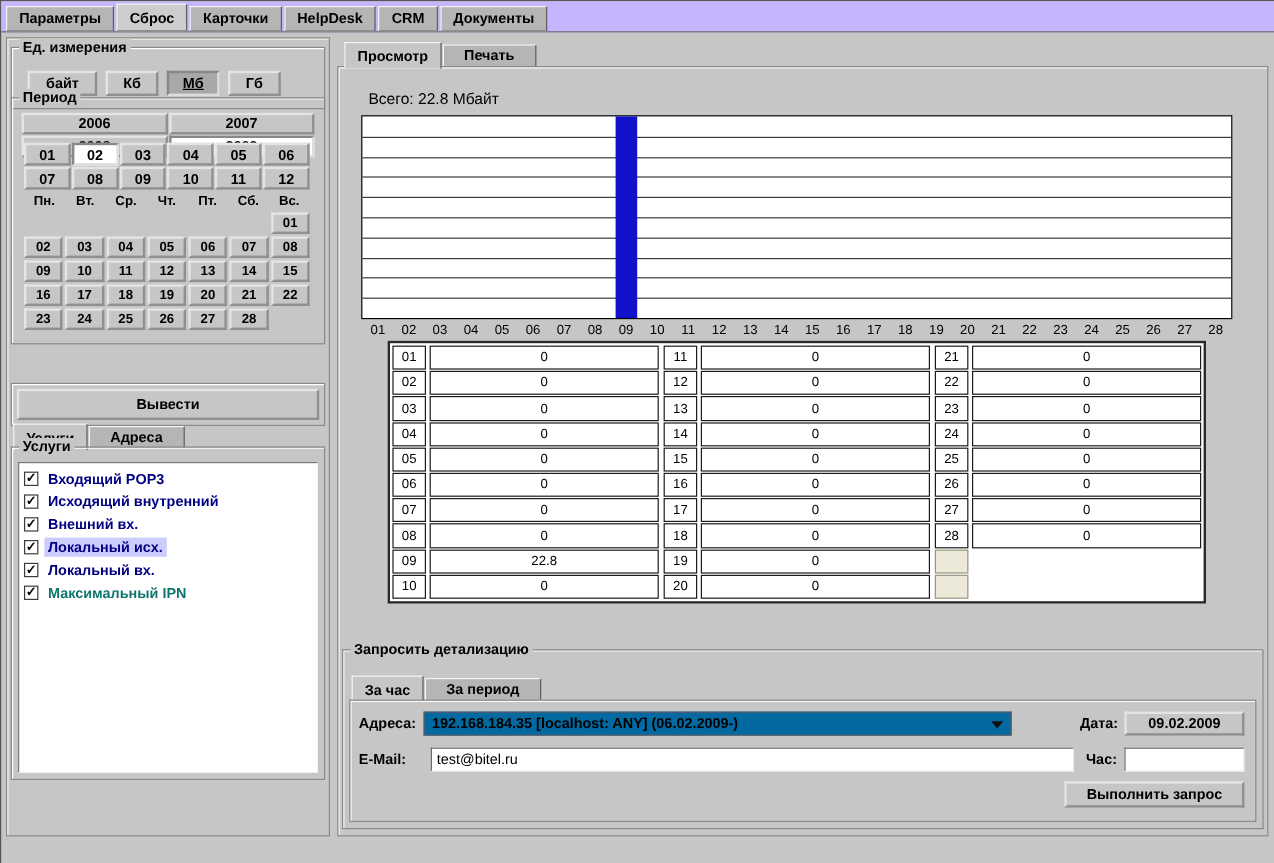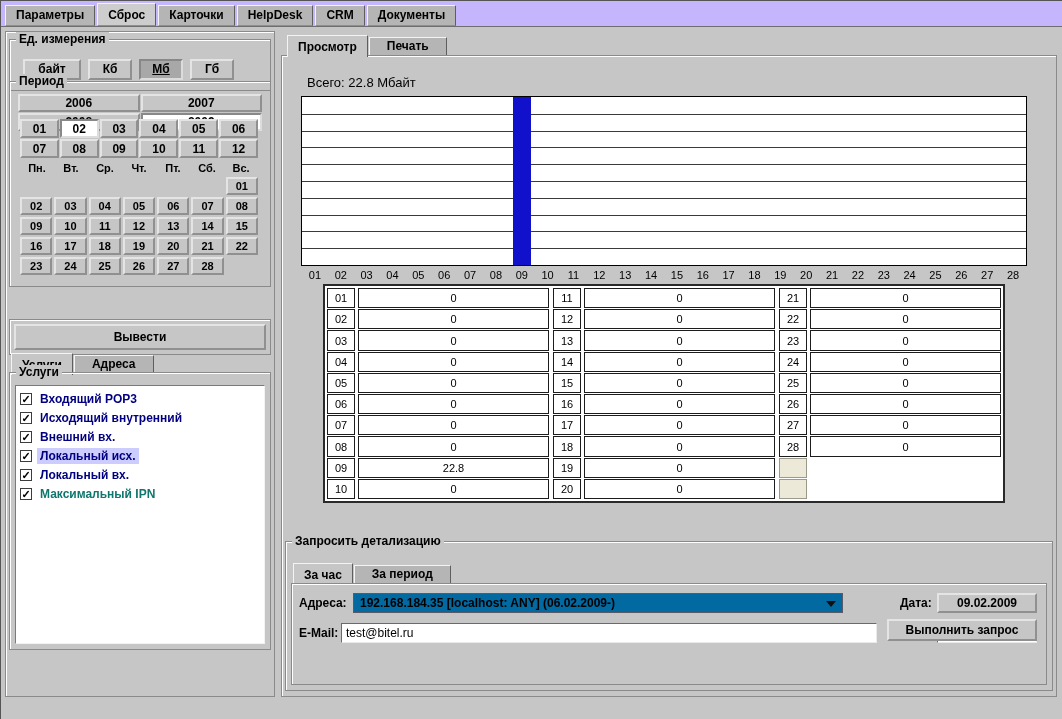--- a/index.html
+++ b/index.html
@@ -76,23 +76,23 @@
   .tcell.hiddencell{visibility:hidden}
 
   #detail-group{left:284px;top:540px;width:766px;height:148px}
   #detail-tabs{left:292px;top:563px;height:19px}
   #detail-inner{left:290px;top:582px;width:754px;height:100px}
   .flabel{position:absolute;font-weight:bold;font-size:12px}
   #combo{position:absolute;left:352px;top:592px;width:490px;height:20px;background:#0369a1;border:1px solid #5a5a66;display:flex;align-items:center;font-weight:bold;font-size:12px;padding:0 22px 0 6px;box-sizing:border-box;white-space:nowrap;overflow:hidden}
   #combo-arrow{position:absolute;right:6px;top:7px;width:0;height:0;border-left:5px solid transparent;border-right:5px solid transparent;border-top:6px solid #111}
   #datebox{position:absolute;left:936px;top:592px;width:100px;height:20px}
   .tfield{position:absolute;height:20px;background:#fff;border:1px solid;border-color:#6a6a6a #eaeaea #eaeaea #6a6a6a;font-size:12px;font-family:"Liberation Sans",sans-serif;padding:0 4px;box-sizing:border-box;outline:none}
-  #email-field{left:340px;top:622px;width:536px}
+  #email-field{left:358px;top:622px;width:536px}
   #hour-field{left:936px;top:622px;width:100px}
-  #exec-button{position:absolute;left:886px;top:618px;width:150px;height:22px}
+  #exec-button{position:absolute;left:886px;top:650px;width:150px;height:22px}
 </style>
 </head>
 <body>
 
 <div id="app">
 
   <div id="top-tabbar" class="tabbar">
     <div id="top-tabs" style="display:flex;align-items:flex-end">
         <div class="tab inactive">Параметры</div>
         <div class="tab active">Сброс</div>

